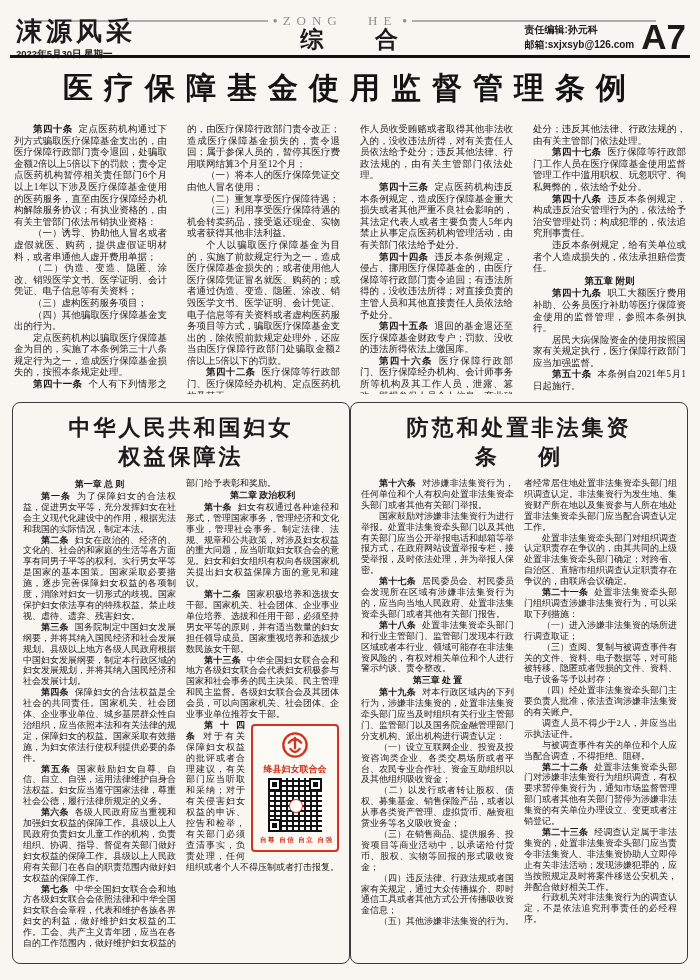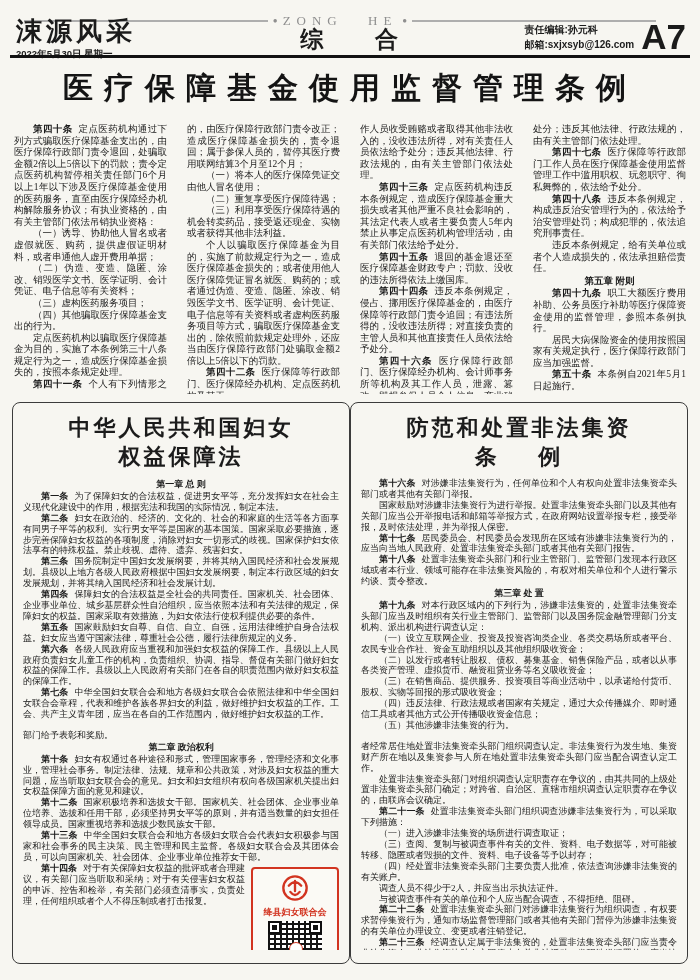--- a/index.html
+++ b/index.html
@@ -35,21 +35,21 @@
   .para.cont{text-indent:0;}
   .para b{margin-right:6px;}
   .sec-h{margin:1px 0;text-align:center;font-size:inherit;font-weight:bold;text-indent:0;}
   .attr{margin:5px 2px 0 0;text-align:right;font-weight:bold;text-indent:0;}
 
   
   .boxes{position:absolute;top:402px;left:12px;width:676px;height:562px;display:flex;gap:0;}
   .box{flex:1;border:1.5px solid #3c3c3c;border-radius:8px;padding:6px 10px 8px;box-sizing:border-box;background:transparent;}
   .box-title{margin:4px 0 7px;text-align:center;font-size:22px;font-weight:bold;line-height:29px;letter-spacing:3px;}
   .box-title .wide{word-spacing:30px;}
-  .box-cols{display:flex;gap:10px;height:472px;overflow:hidden;flex-direction:column;}
+  .box-cols{display:flex;gap:10px;height:472px;overflow:hidden;}
   .bcol{flex:1;font-size:9px;line-height:10.9px;text-align:justify;}
 
   
   .seal{float:right;width:88px;box-sizing:border-box;border:2px solid #d23420;border-radius:4px;
         margin:4px 0 2px 6px;padding:5px 7px 4px;text-align:center;background:#fbfaf5;}
   .seal-org{color:#d23420;font-family:"Liberation Sans","DejaVu Sans",sans-serif;
             font-weight:bold;font-size:9px;line-height:11px;margin:2px 0 3px;}
   .qr{position:relative;width:54px;height:54px;margin:0 auto;background-color:#fff;
       background-image:repeating-linear-gradient(0deg,#151515 0 2px,transparent 2px 5px),
                        repeating-linear-gradient(90deg,#151515 0 2px,rgba(255,255,255,.55) 2px 6px);}
@@ -106,22 +106,22 @@
         <p class="para cont">的，由医疗保障行政部门责令改正；造成医疗保障基金损失的，责令退回；属于参保人员的，暂停其医疗费用联网结算3个月至12个月；</p>
         <p class="para">（一）将本人的医疗保障凭证交由他人冒名使用；</p>
         <p class="para">（二）重复享受医疗保障待遇；</p>
         <p class="para">（三）利用享受医疗保障待遇的机会转卖药品，接受返还现金、实物或者获得其他非法利益。</p>
         <p class="para">个人以骗取医疗保障基金为目的，实施了前款规定行为之一，造成医疗保障基金损失的；或者使用他人医疗保障凭证冒名就医、购药的；或者通过伪造、变造、隐匿、涂改、销毁医学文书、医学证明、会计凭证、电子信息等有关资料或者虚构医药服务项目等方式，骗取医疗保障基金支出的，除依照前款规定处理外，还应当由医疗保障行政部门处骗取金额2倍以上5倍以下的罚款。</p>
         <p class="para"><b>第四十二条</b>医疗保障等行政部门、医疗保障经办机构、定点医药机构及其工</p>
       </div>
     <div class="lcol">
         <p class="para cont">作人员收受贿赂或者取得其他非法收入的，没收违法所得，对有关责任人员依法给予处分；违反其他法律、行政法规的，由有关主管部门依法处理。</p>
         <p class="para"><b>第四十三条</b>定点医药机构违反本条例规定，造成医疗保障基金重大损失或者其他严重不良社会影响的，其法定代表人或者主要负责人5年内禁止从事定点医药机构管理活动，由有关部门依法给予处分。</p>
+        <p class="para"><b>第四十四条</b>违反本条例规定，侵占、挪用医疗保障基金的，由医疗保障等行政部门责令追回；有违法所得的，没收违法所得；对直接负责的主管人员和其他直接责任人员依法给予处分。</p>
         <p class="para"><b>第四十五条</b>退回的基金退还至医疗保障基金财政专户；罚款、没收的违法所得依法上缴国库。</p>
-        <p class="para"><b>第四十四条</b>违反本条例规定，侵占、挪用医疗保障基金的，由医疗保障等行政部门责令追回；有违法所得的，没收违法所得；对直接负责的主管人员和其他直接责任人员依法给予处分。</p>
         <p class="para"><b>第四十六条</b>医疗保障行政部门、医疗保障经办机构、会计师事务所等机构及其工作人员，泄露、篡改、毁损参保人员个人信息、商业秘密的，对直接负责的主管人员和其他直接责任人员依法给予</p>
       </div>
     <div class="lcol">
         <p class="para cont">处分；违反其他法律、行政法规的，由有关主管部门依法处理。</p>
         <p class="para"><b>第四十七条</b>医疗保障等行政部门工作人员在医疗保障基金使用监督管理工作中滥用职权、玩忽职守、徇私舞弊的，依法给予处分。</p>
         <p class="para"><b>第四十八条</b>违反本条例规定，构成违反治安管理行为的，依法给予治安管理处罚；构成犯罪的，依法追究刑事责任。</p>
         <p class="para">违反本条例规定，给有关单位或者个人造成损失的，依法承担赔偿责任。</p>
         <h4 class="sec-h">第五章 附则</h4>
         <p class="para"><b>第四十九条</b>职工大额医疗费用补助、公务员医疗补助等医疗保障资金使用的监督管理，参照本条例执行。</p>
         <p class="para">居民大病保险资金的使用按照国家有关规定执行，医疗保障行政部门应当加强监督。</p>

